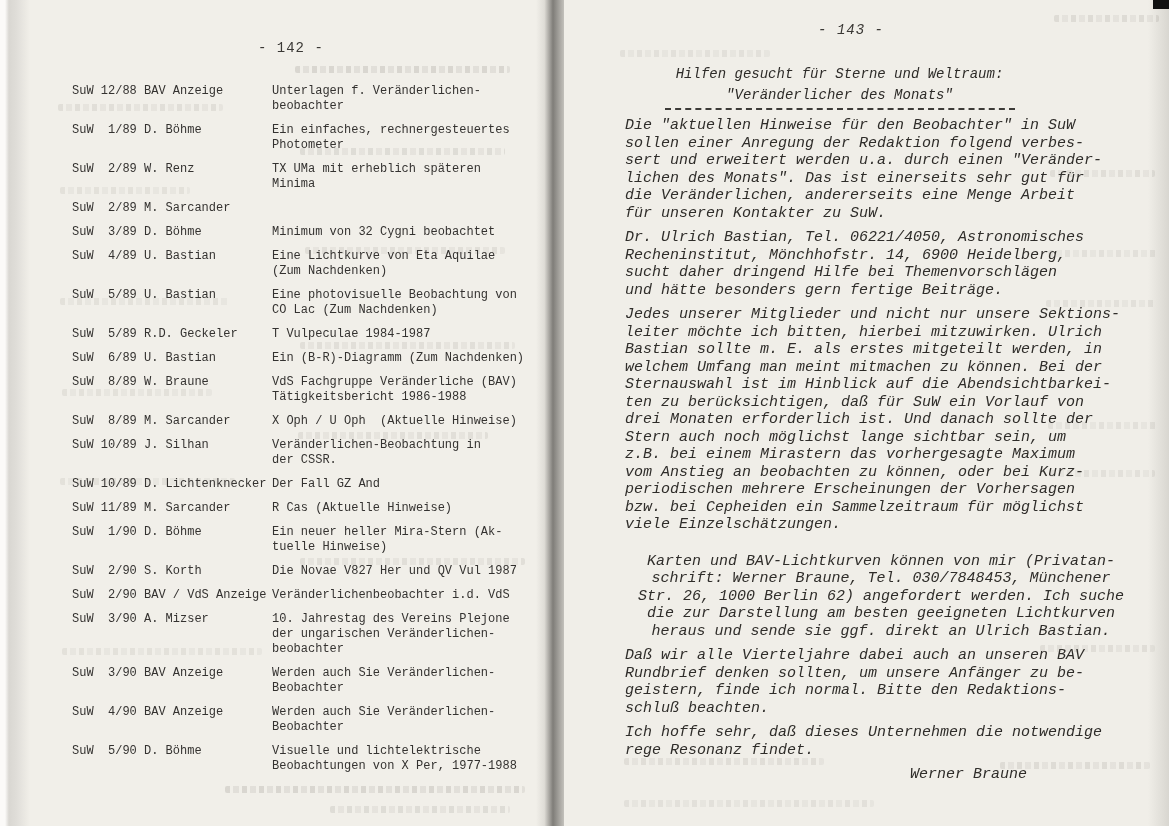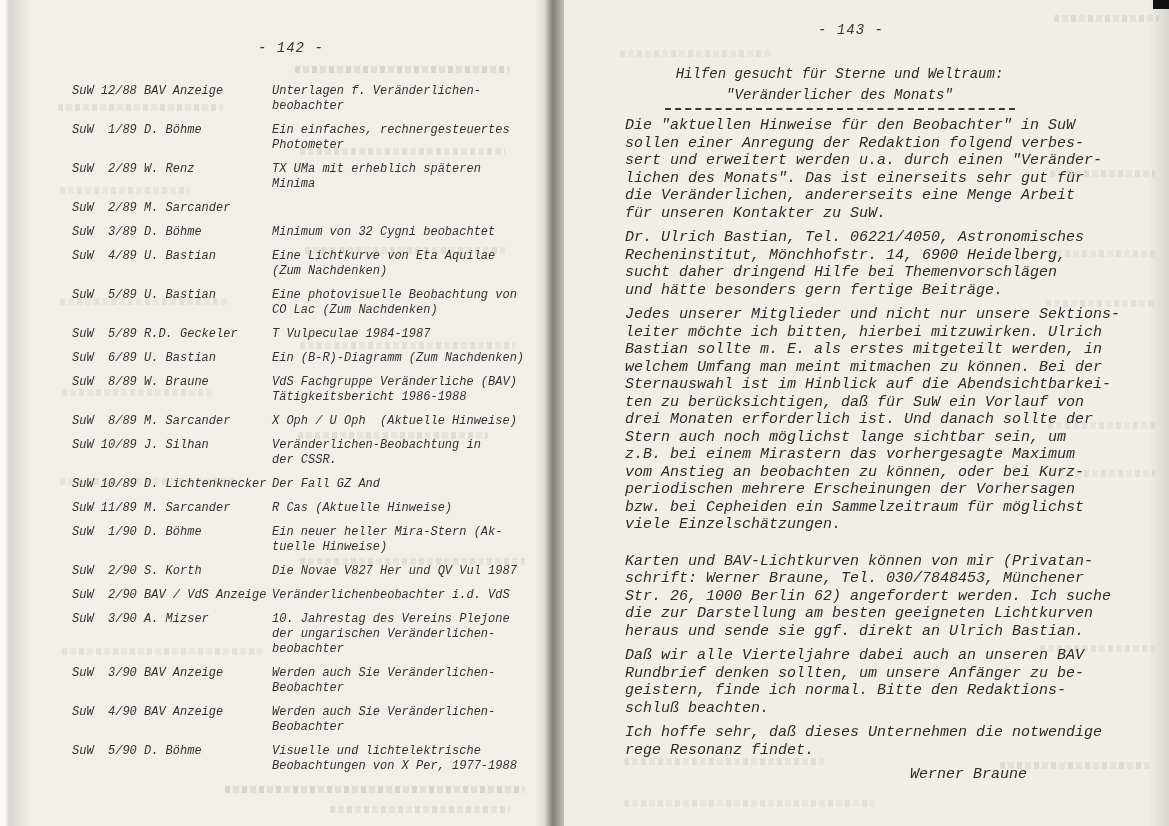--- a/index.html
+++ b/index.html
@@ -8,21 +8,20 @@
     background:#e8e6e0;
     font-family:"Liberation Mono","DejaVu Sans Mono",monospace;
     color:#2f2d2a;
   }
   .spread{position:relative;width:1169px;height:826px;}
 
   
   .page-left{
     position:absolute;left:0;top:0;width:553px;height:826px;
     background:linear-gradient(90deg,#fbfaf8 0px,#fbfaf8 5px,#d9d7d2 9px,#dfddd8 16px,#f1efe9 30px,#f1efe9 100%);
-    font-style:italic;
   }
   .page-num-left{
     position:absolute;top:40px;left:258px;
     font-size:14px;letter-spacing:1px;color:#3a3835;
   }
   .article-table{position:absolute;top:84px;left:72px;width:474px;}
   .entry-row{display:flex;margin-bottom:9px;}
   .col-ref{flex:0 0 200px;font-size:12px;line-height:15px;white-space:pre-wrap;color:#343230;}
   .col-title{flex:1;font-size:12px;line-height:15px;white-space:pre-wrap;color:#343230;}
 
@@ -48,21 +47,21 @@
   }
   .title-underline{
     width:350px;height:0;margin:2px auto 0;
     border-bottom:2px dashed #3d3b38;
   }
   .body-text{position:absolute;top:117px;left:61px;width:512px;}
   .para{
     margin:0 0 7px 0;font-size:15px;line-height:17.5px;
     white-space:pre-wrap;color:#2f2d2a;
   }
-  .para.gap-before{margin-top:19px;}
+  .para.gap-before{margin-top:19px;text-align:center;}
   .signature{font-size:15px;line-height:17.5px;padding-left:285px;color:#2f2d2a;}
 
   
   .corner-mark{position:absolute;right:0;top:0;width:16px;height:9px;background:#111;}
   .ghost{
     position:absolute;height:7px;border-radius:2px;
     background:repeating-linear-gradient(90deg,rgba(95,90,82,0.16) 0 5px,rgba(95,90,82,0) 5px 8px,rgba(95,90,82,0.10) 8px 14px,rgba(95,90,82,0) 14px 17px);
     filter:blur(0.6px);
   }
 </style>

